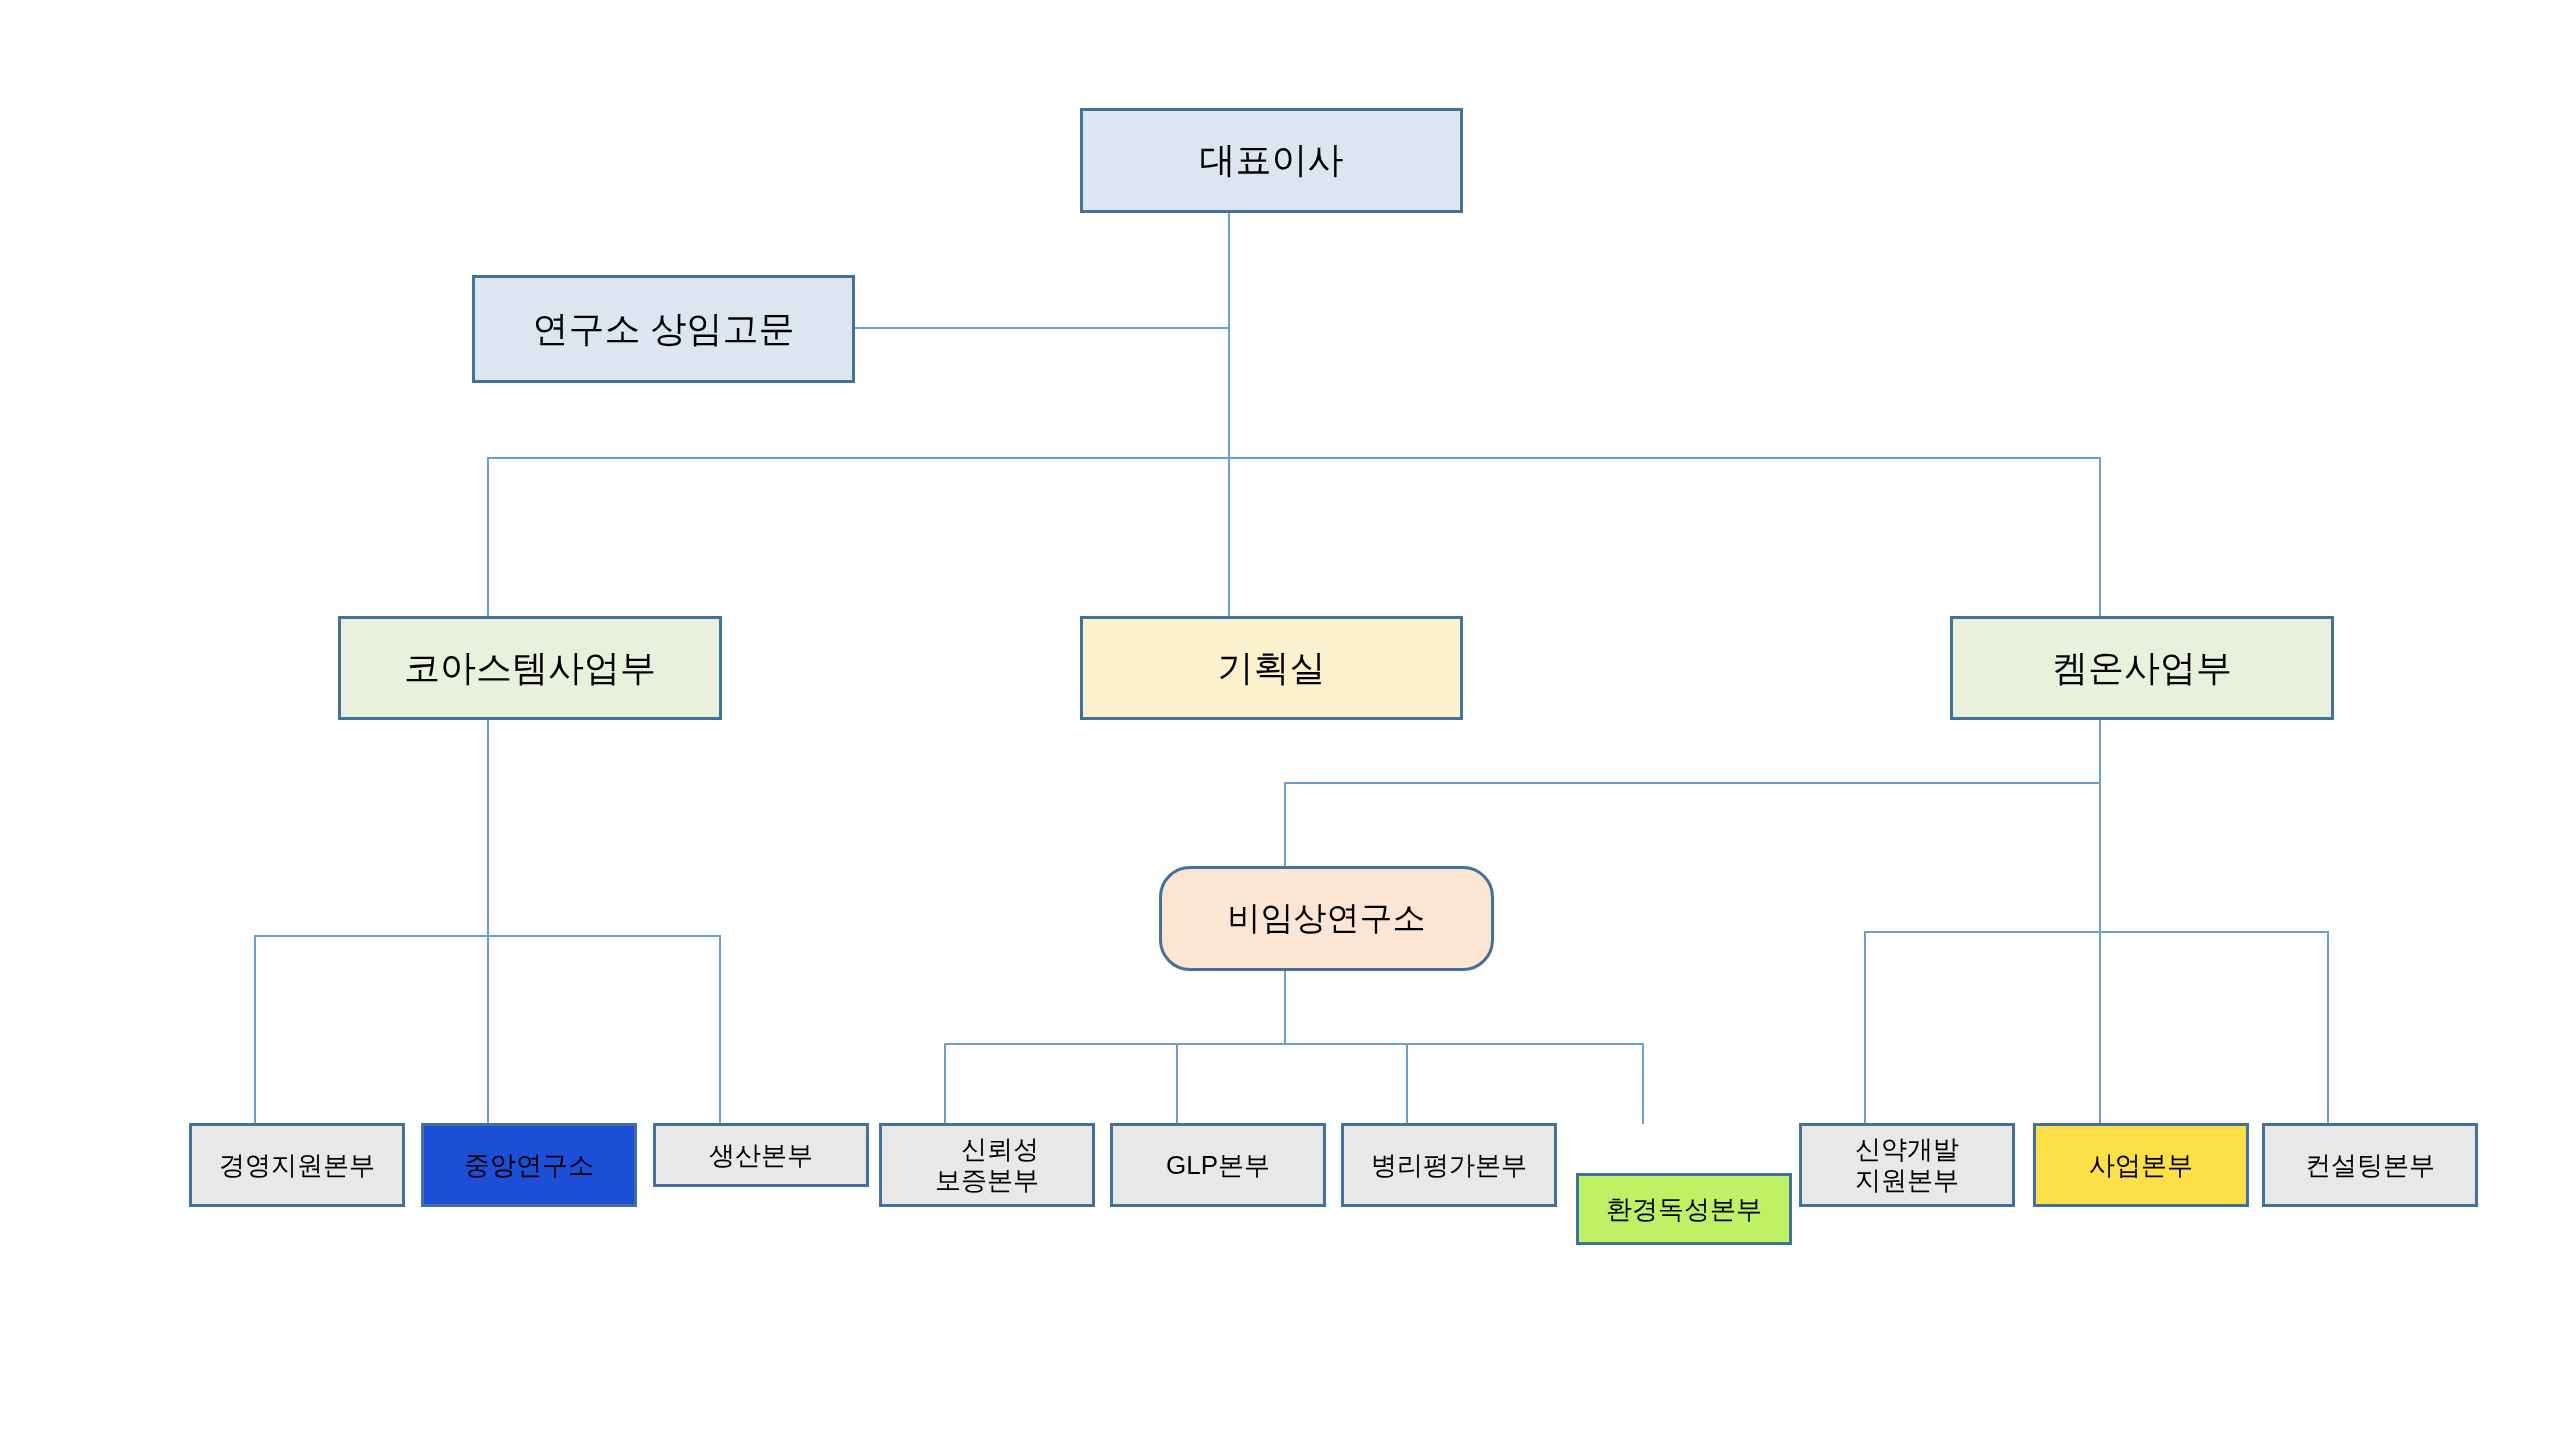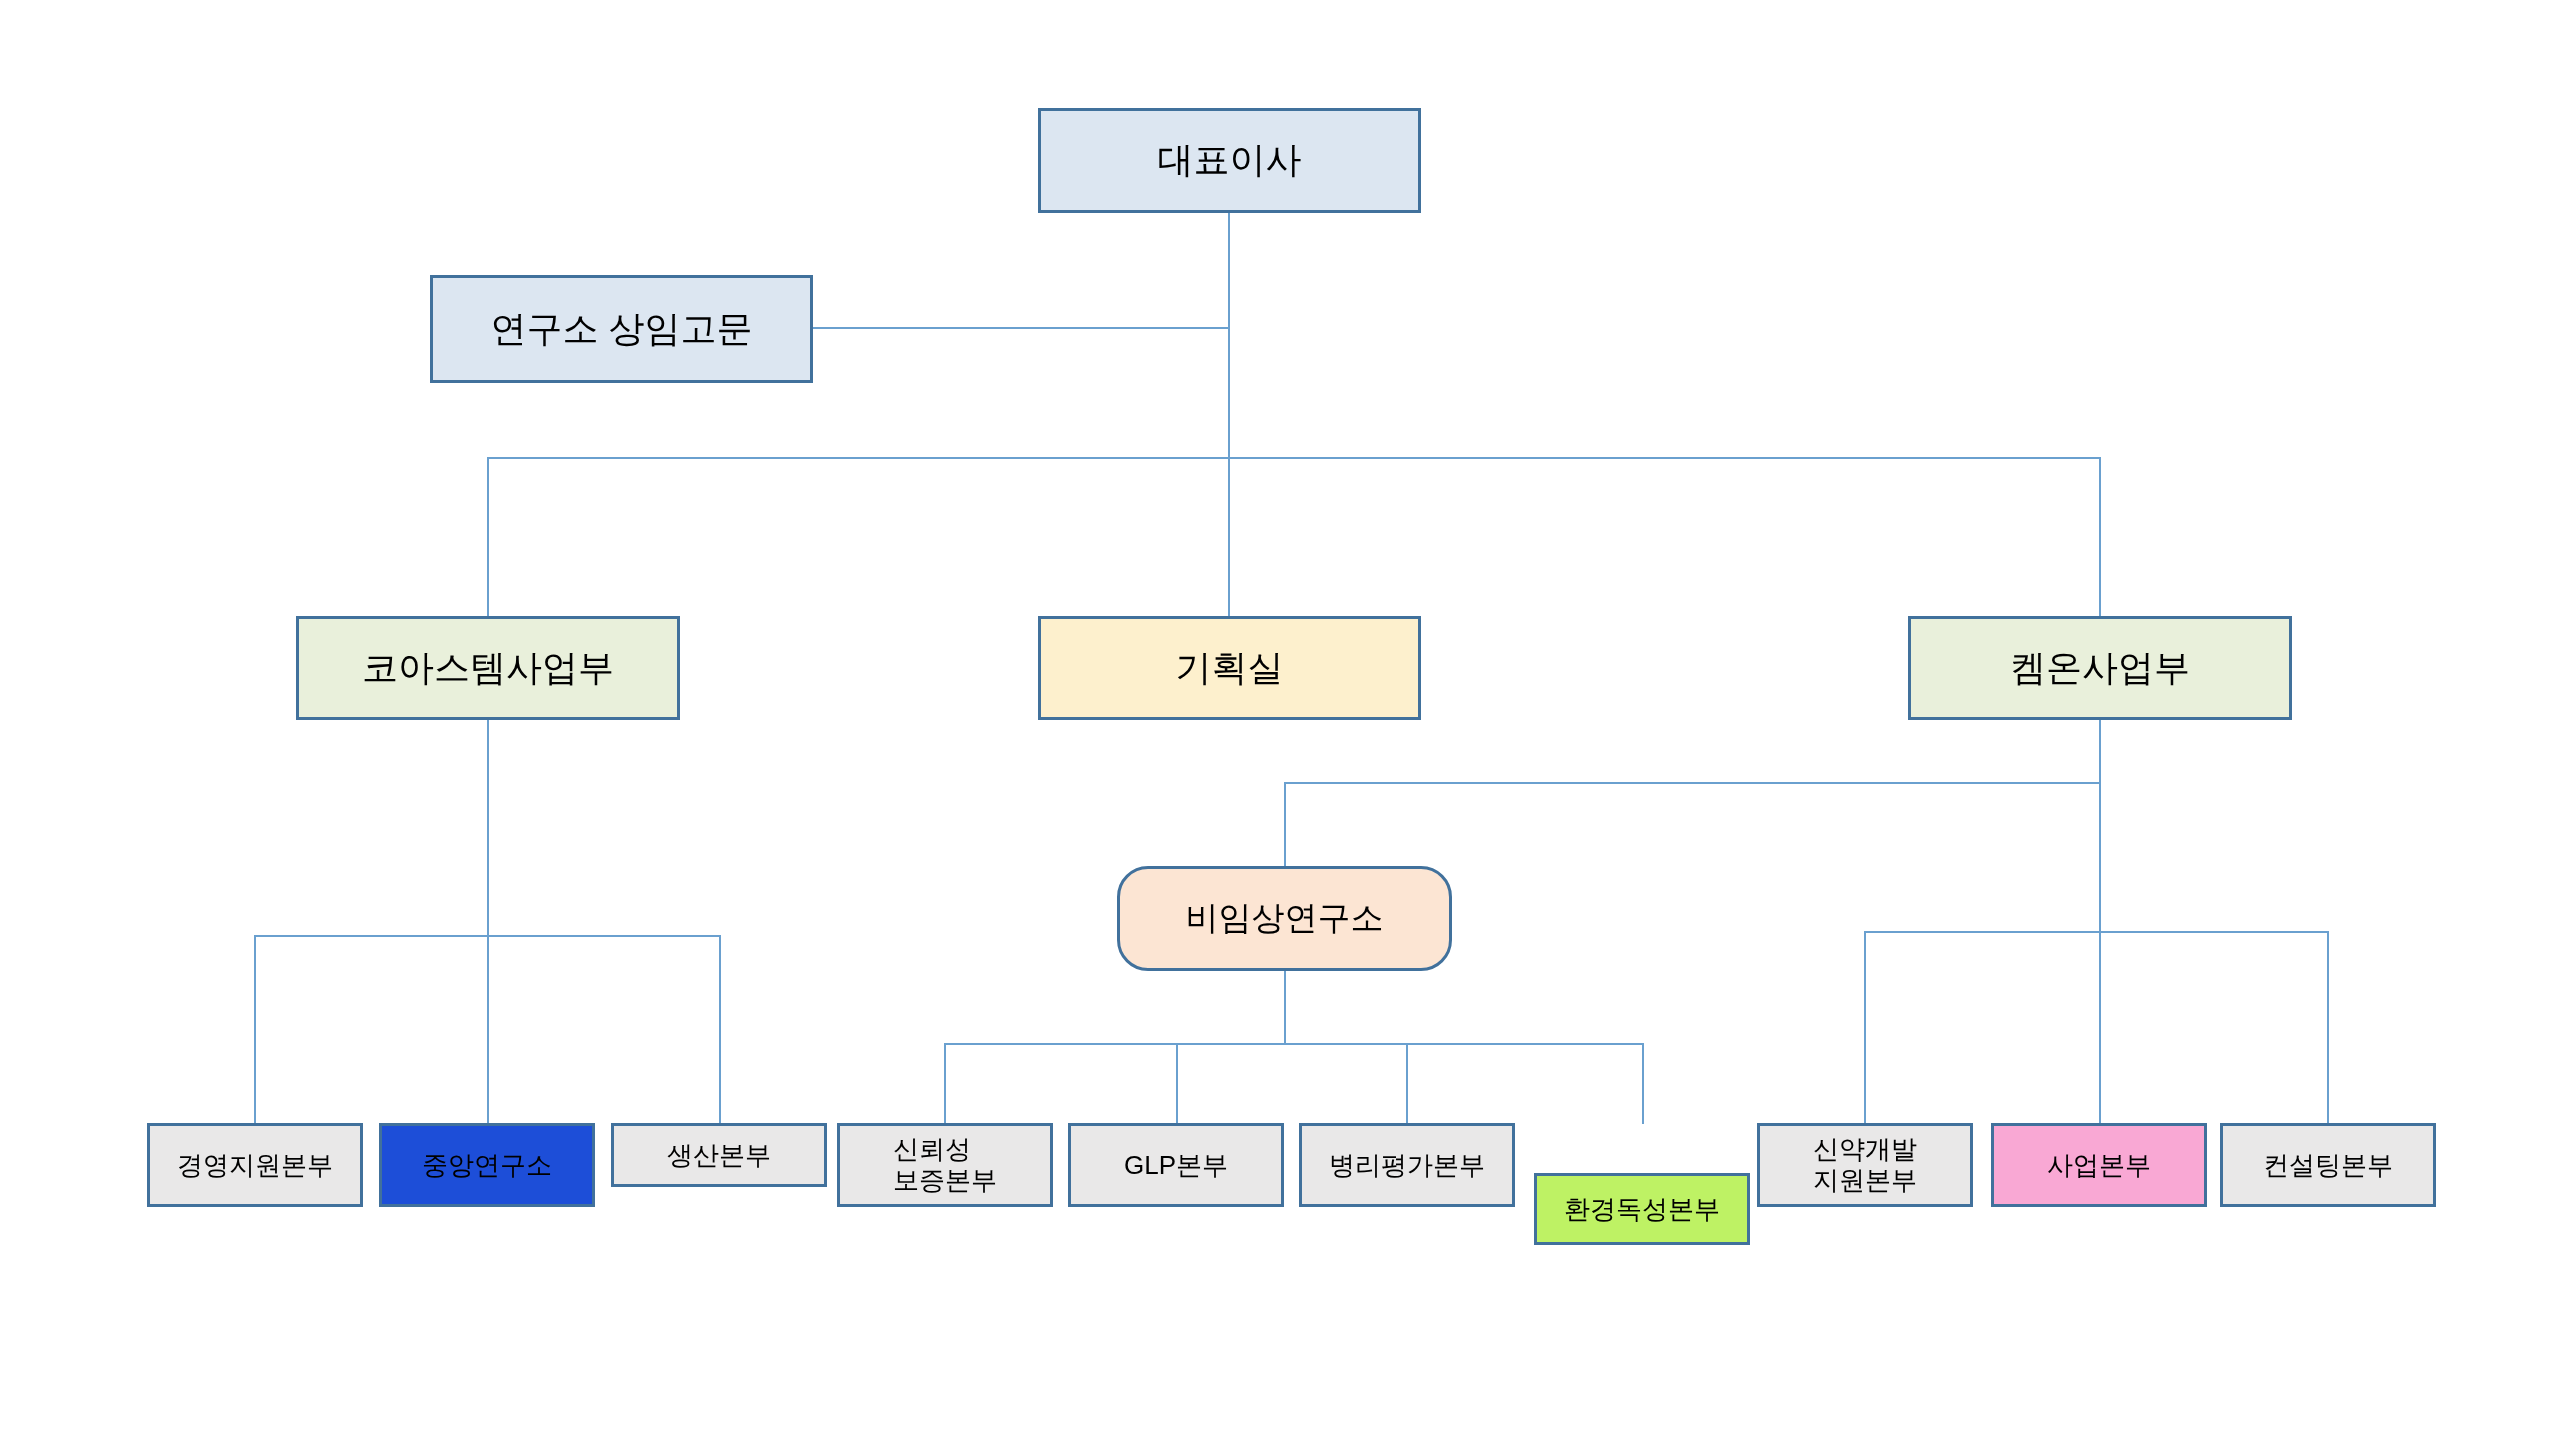--- a/index.html
+++ b/index.html
@@ -8,24 +8,25 @@
     --text-color:#000000;
   }
   *{margin:0;padding:0;box-sizing:border-box;}
   html,body{width:2576px;height:1449px;background:#ffffff;overflow:hidden;}
   body{font-family:"Liberation Sans","DejaVu Sans",sans-serif;}
   #stage{position:relative;width:2576px;height:1449px;background:#ffffff;}
   .node{
     position:absolute;
     border:3.2px solid var(--border-color);
     display:flex;align-items:center;justify-content:center;
-    text-align:left;
+    text-align:right;
     color:var(--text-color);
     white-space:pre-line;
     line-height:1.18;
+    margin-left:42px;
   }
   .lvl-top{font-size:36px;}
   .lvl-mid{font-size:36px;}
   .lvl-sub{font-size:33px;border-radius:31px;}
   .lvl-leaf{font-size:26px;}
   .line{position:absolute;background:var(--line-color);}
 </style>
 </head>
 <body>
 
@@ -96,21 +97,21 @@
   <div class="node lvl-leaf" style="left: 1299px; top: 1123px; width: 216px; height: 84px; background-color: rgb(233, 232, 232);">
     <span>병리평가본부</span>
   </div>
   <div class="node lvl-leaf" style="left: 1534px; top: 1173px; width: 216px; height: 72px; background-color: #bef264;">
     <span>환경독성본부</span>
   </div>
   <div class="node lvl-leaf" style="left: 1757px; top: 1123px; width: 216px; height: 84px; background-color: rgb(233, 232, 232);">
     <span>신약개발
 지원본부</span>
   </div>
-  <div class="node lvl-leaf" style="left: 1991px; top: 1123px; width: 216px; height: 84px; background-color: #f9a8d4;">
+  <div class="node lvl-leaf" style="left: 1991px; top: 1123px; width: 216px; height: 84px; background-color: #fde047;">
     <span>사업본부</span>
   </div>
   <div class="node lvl-leaf" style="left: 2220px; top: 1123px; width: 216px; height: 84px; background-color: rgb(233, 232, 232);">
     <span>컨설팅본부</span>
   </div>
 
 </div>
 
 
 </body></html>

